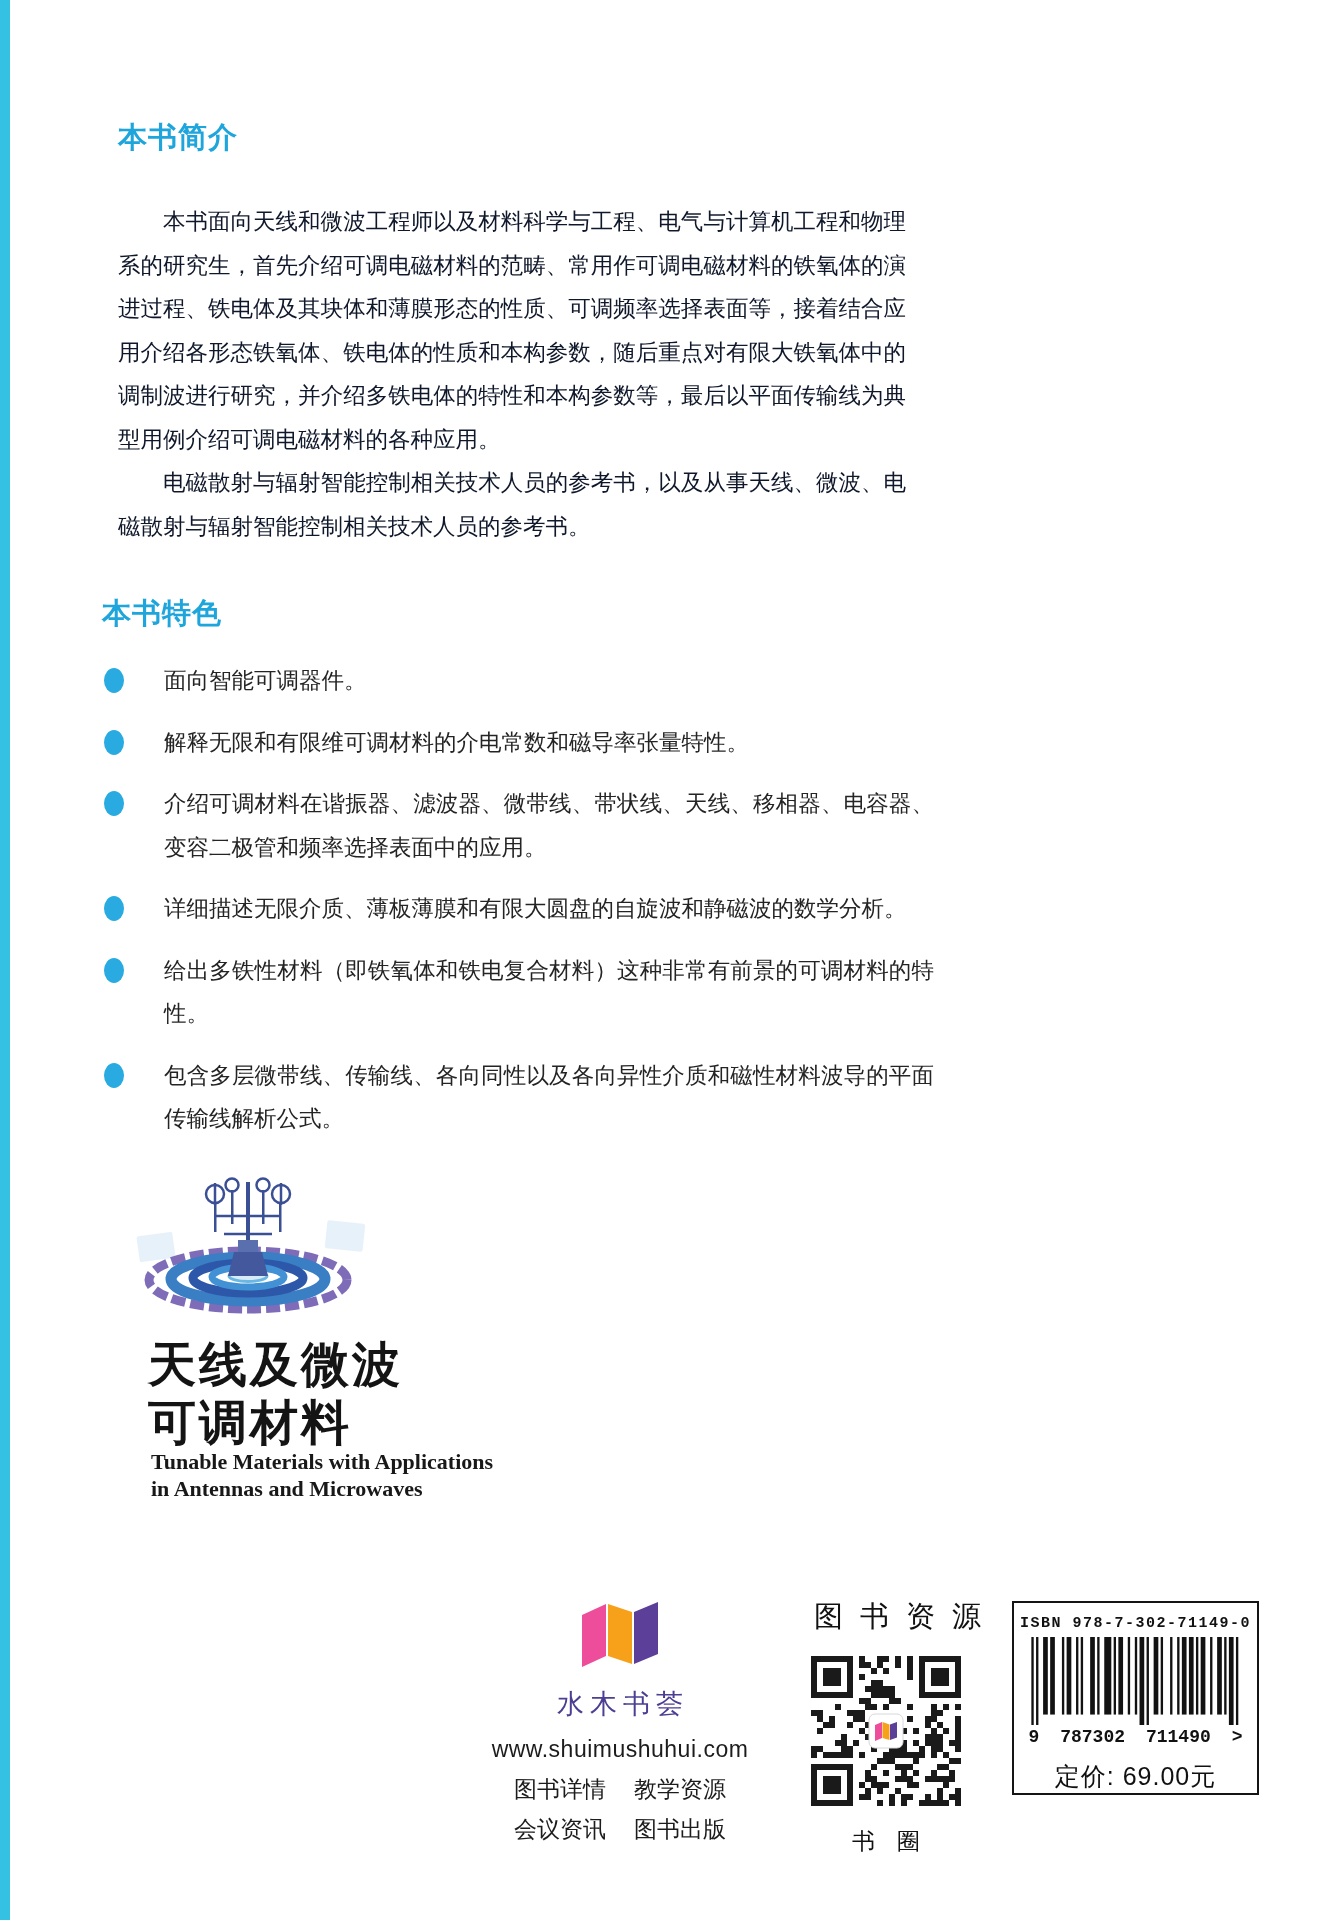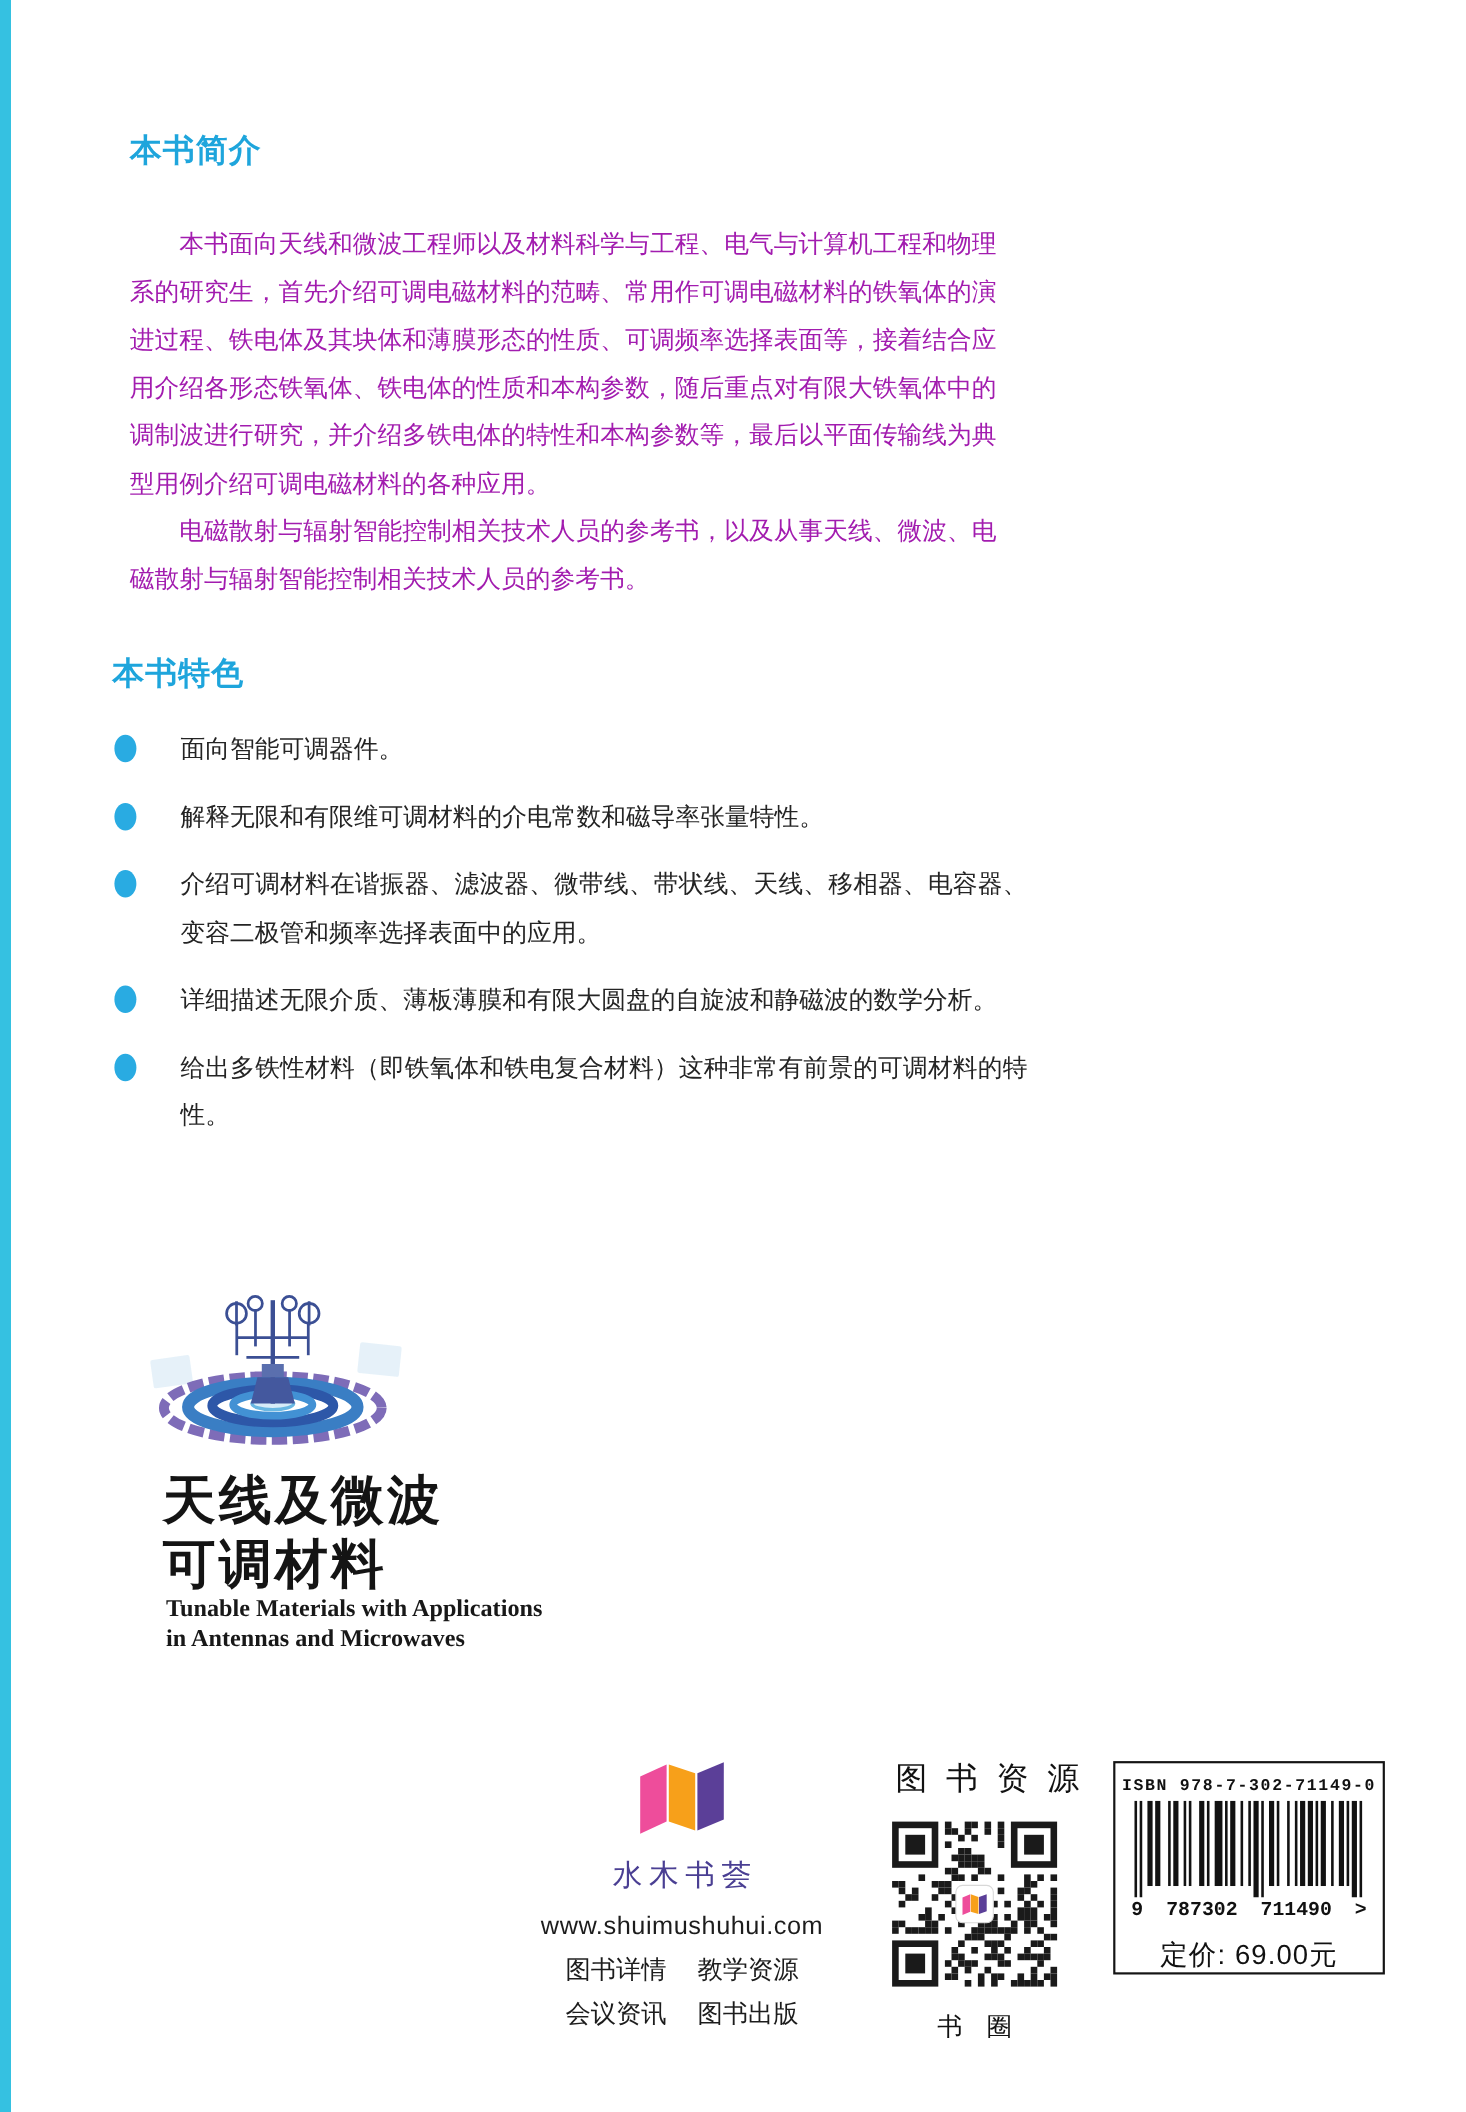--- a/index.html
+++ b/index.html
@@ -5,21 +5,21 @@
 <style>
   html,body{margin:0;padding:0;background:#e8e8e8;}
   .page{position:relative;width:1333px;height:1920px;background:#ffffff;overflow:hidden;
         font-family:"Liberation Sans","DejaVu Sans",sans-serif;color:#1f1f1f;margin:0 auto;}
   .stripe{position:absolute;left:0;top:0;width:10px;height:1920px;background:#35c1e1;}
 
   
   .intro{position:absolute;left:118px;top:118px;width:788px;}
   .sec-head{margin:0;font-size:29px;line-height:38px;font-weight:bold;color:#1ea5dc;letter-spacing:1px;}
   .intro p{margin:0;font-size:22.5px;line-height:43.5px;text-align:justify;text-justify:inter-ideograph;
-           text-indent:2em;color:#a21caf;}
+           text-indent:2em;color:#0f172a;}
   .intro p.first{margin-top:44px;}
 
   .features{position:absolute;left:102px;top:594px;width:810px;}
   .features ul{list-style:none;margin:27px 0 0 0;padding:0;}
   .features li{position:relative;padding-left:62px;margin-bottom:18px;font-size:22.5px;
                line-height:43.5px;text-align:justify;text-justify:inter-ideograph;color:#242424;width:770px;}
   .dot{position:absolute;left:2px;top:9px;width:20px;height:25px;border-radius:50%;background:#29abe2;}
 
   
   .brand-figure{position:absolute;left:126px;top:1176px;width:250px;height:152px;}
@@ -66,20 +66,21 @@
   </section>
 
   <section class="features">
     <h2 class="sec-head">本书特色</h2>
     <ul>
       <li><span class="dot"></span><span>面向智能可调器件。</span></li>
       <li><span class="dot"></span><span>解释无限和有限维可调材料的介电常数和磁导率张量特性。</span></li>
       <li><span class="dot"></span><span>介绍可调材料在谐振器、滤波器、微带线、带状线、天线、移相器、电容器、变容二极管和频率选择表面中的应用。</span></li>
       <li><span class="dot"></span><span>详细描述无限介质、薄板薄膜和有限大圆盘的自旋波和静磁波的数学分析。</span></li>
       <li><span class="dot"></span><span>给出多铁性材料（即铁氧体和铁电复合材料）这种非常有前景的可调材料的特性。</span></li>
+      <li><span class="dot"></span><span>包含多层微带线、传输线、各向同性以及各向异性介质和磁性材料波导的平面传输线解析公式。</span></li>
     </ul>
   </section>
 
   <div class="brand-figure">
     <svg viewBox="0 0 250 152" width="250" height="152" aria-hidden="true">
       <g opacity="0.45">
         <rect x="12" y="58" width="36" height="26" rx="2" fill="#c9e2f3" transform="rotate(-8 30 71)"></rect>
         <rect x="200" y="46" width="38" height="28" rx="2" fill="#c9e2f3" transform="rotate(6 219 60)"></rect>
       </g>
       <ellipse cx="122" cy="104" rx="99" ry="29" fill="none" stroke="#7e6cb8" stroke-width="9" stroke-dasharray="14 5"></ellipse>

